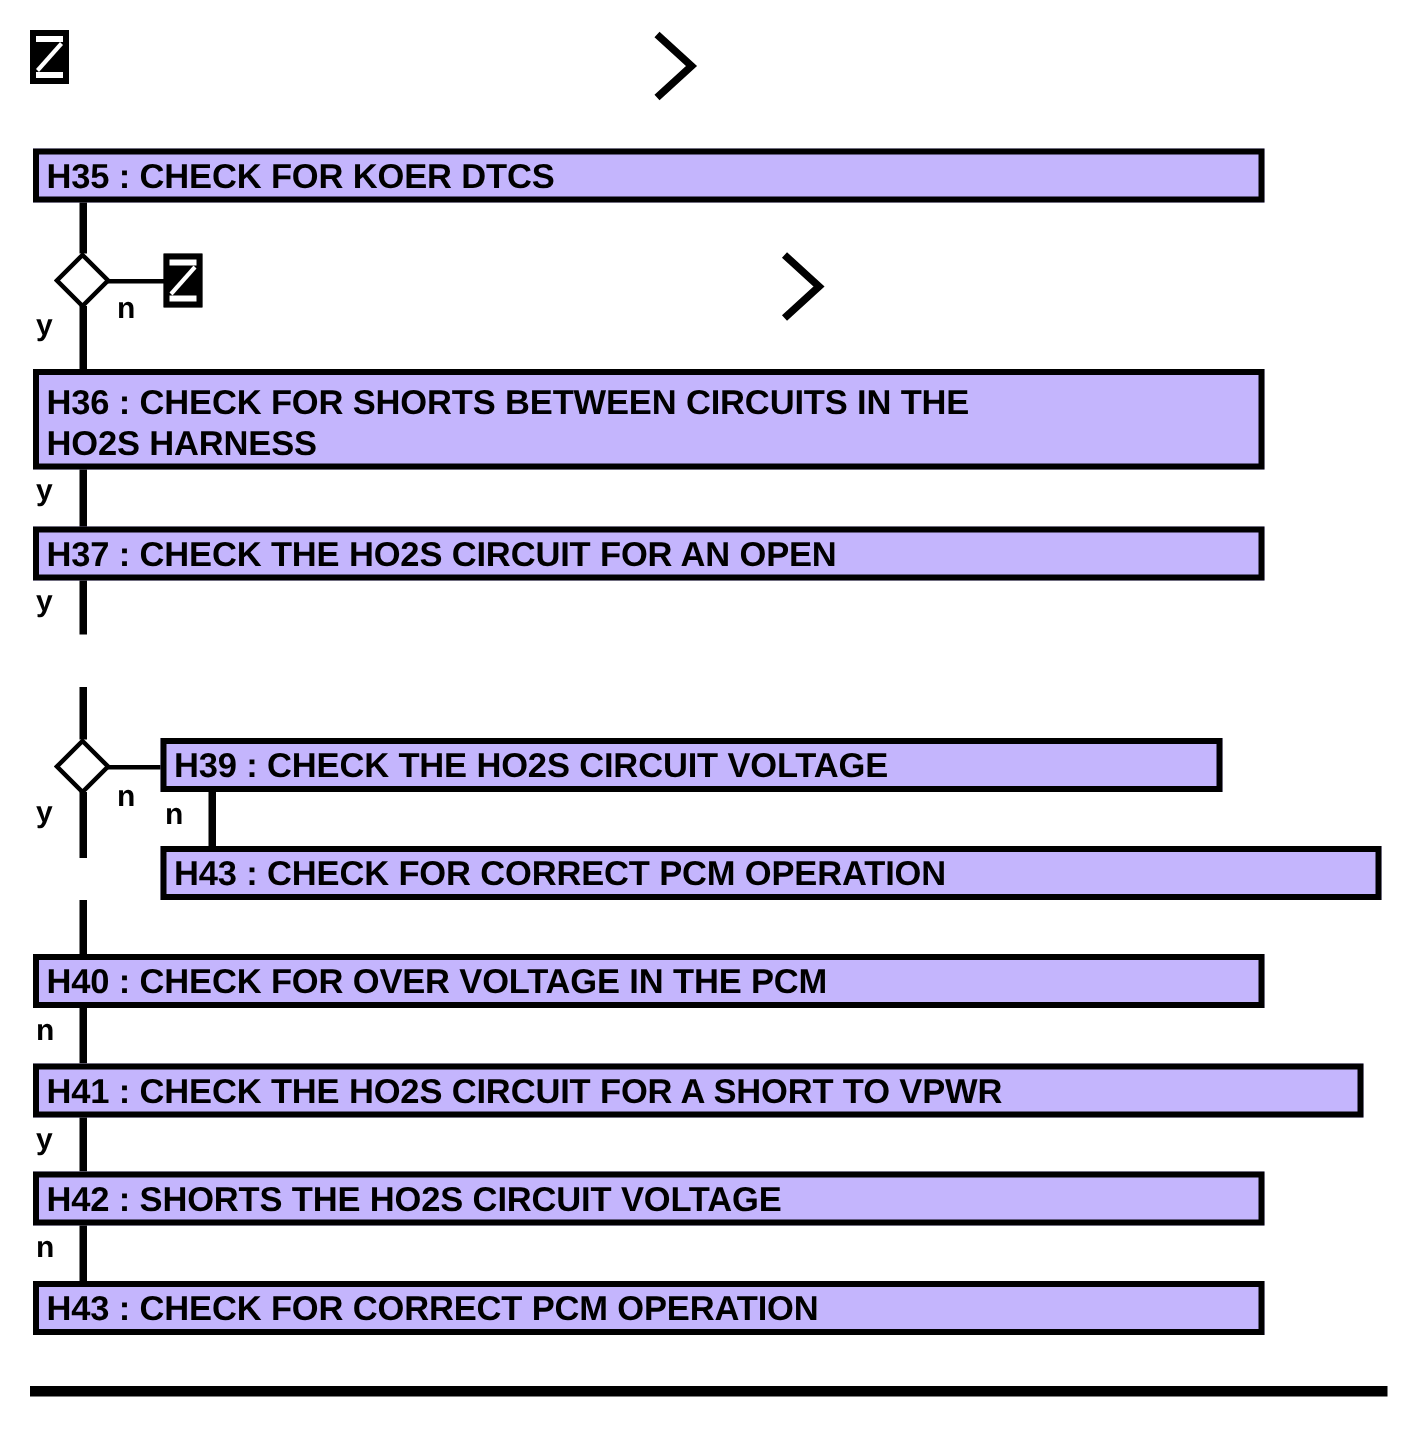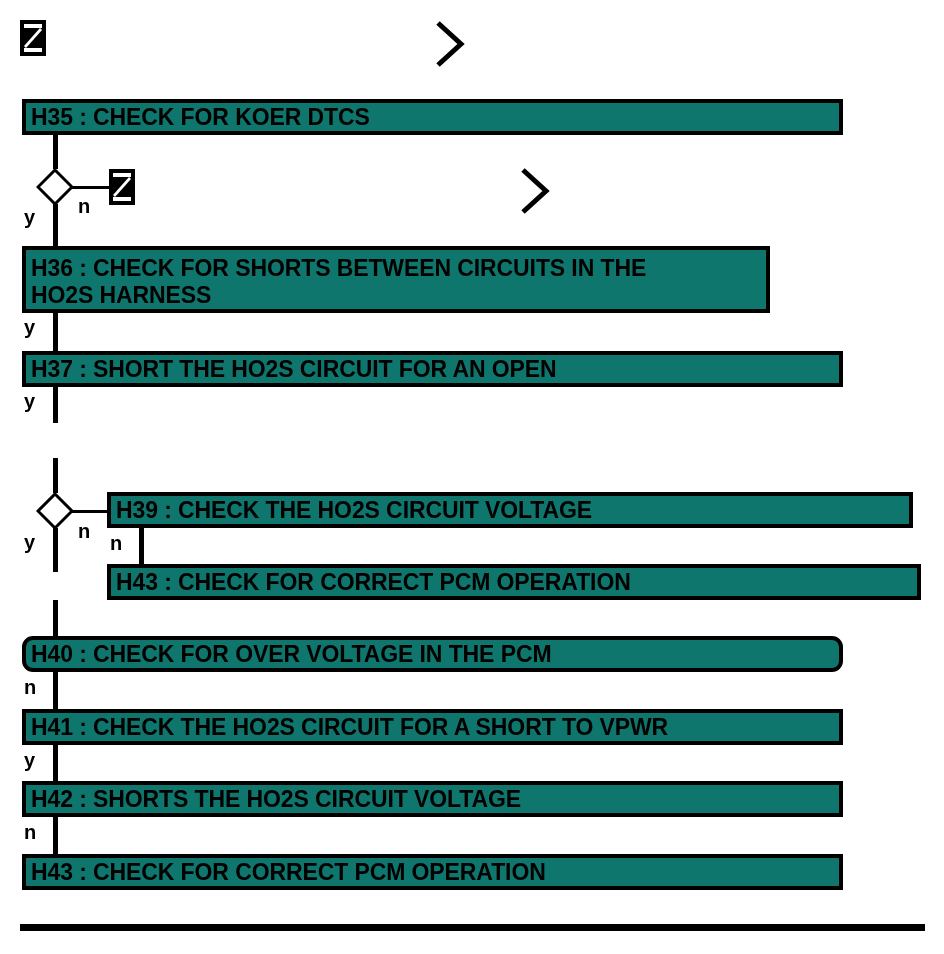--- a/index.html
+++ b/index.html
@@ -16,21 +16,21 @@
     height: 954px;
     background: #ffffff;
     overflow: hidden;
   }
 
   
   .node-box {
     position: absolute;
     box-sizing: border-box;
     border: 4px solid #000000;
-    background: #0f766e;
+    background: #c4b5fd;
     display: flex;
     align-items: center;
     padding: 0 2px 0 5px;
   }
   .node-label {
     font-family: "Liberation Sans", sans-serif;
     font-weight: bold;
     font-size: 23px;
     line-height: 27px;
     color: #000000;
@@ -138,70 +138,70 @@
   <div class="branch-label" style="left:24px; top:207px;">y</div>
 
   <div class="chevron" style="left:518px; top:167px;">
     <svg width="34" height="48" viewBox="0 0 34 48">
       <polyline points="5,3 28,24 5,45" fill="none" stroke="#000000" stroke-width="5"></polyline>
     </svg>
   </div>
 
   <div class="vline" style="left:53px; top:204px; height:44px;"></div>
 
-  <div class="node-box" style="left:22px; top:246px; width:748px; height:67px; align-items:flex-end; padding-top:4px;">
+  <div class="node-box" style="left:22px; top:246px; width:821px; height:67px; align-items:flex-end; padding-top:4px;">
     <span class="node-label">H36 : CHECK FOR SHORTS BETWEEN CIRCUITS IN THE
 HO2S HARNESS</span>
   </div>
 
   <div class="vline" style="left:53px; top:313px; height:39px;"></div>
   <div class="branch-label" style="left:24px; top:317px;">y</div>
 
   <div class="node-box" style="left:22px; top:351px; width:821px; height:36px;">
-    <span class="node-label">H37 : SHORT THE HO2S CIRCUIT FOR AN OPEN</span>
+    <span class="node-label">H37 : CHECK THE HO2S CIRCUIT FOR AN OPEN</span>
   </div>
 
   <div class="vline" style="left:53px; top:387px; height:36px;"></div>
   <div class="branch-label" style="left:24px; top:391px;">y</div>
 
 
   <div class="vline" style="left:53px; top:458px; height:35px;"></div>
 
   <div class="diamond" style="left:36px; top:492px;">
     <svg width="38" height="38" viewBox="0 0 38 38">
       <polygon points="19,2 36,19 19,36 2,19" fill="#ffffff" stroke="#000000" stroke-width="3"></polygon>
     </svg>
   </div>
 
   <div class="hline" style="left:72px; top:510px; width:40px;"></div>
   <div class="branch-label" style="left:78px; top:521px;">n</div>
   <div class="branch-label" style="left:24px; top:532px;">y</div>
 
-  <div class="node-box" style="left:107px; top:492px; width:806px; height:36px;">
+  <div class="node-box" style="left:107px; top:492px; width:708px; height:36px;">
     <span class="node-label">H39 : CHECK THE HO2S CIRCUIT VOLTAGE</span>
   </div>
 
   <div class="vline" style="left:139px; top:528px; height:37px;"></div>
   <div class="branch-label" style="left:110px; top:533px;">n</div>
 
   <div class="node-box" style="left:107px; top:564px; width:814px; height:36px;">
     <span class="node-label">H43 : CHECK FOR CORRECT PCM OPERATION</span>
   </div>
 
   <div class="vline" style="left:53px; top:528px; height:44px;"></div>
   <div class="vline" style="left:53px; top:600px; height:36px;"></div>
 
-  <div class="node-box" style="left:22px; top:636px; width:821px; height:36px;border-radius:11px;">
+  <div class="node-box" style="left:22px; top:636px; width:821px; height:36px;">
     <span class="node-label">H40 : CHECK FOR OVER VOLTAGE IN THE PCM</span>
   </div>
 
   <div class="vline" style="left:53px; top:672px; height:37px;"></div>
   <div class="branch-label" style="left:24px; top:677px;">n</div>
 
-  <div class="node-box" style="left:22px; top:709px; width:821px; height:36px;">
+  <div class="node-box" style="left:22px; top:709px; width:887px; height:36px;">
     <span class="node-label">H41 : CHECK THE HO2S CIRCUIT FOR A SHORT TO VPWR</span>
   </div>
 
   <div class="vline" style="left:53px; top:745px; height:36px;"></div>
   <div class="branch-label" style="left:24px; top:750px;">y</div>
 
   <div class="node-box" style="left:22px; top:781px; width:821px; height:36px;">
     <span class="node-label">H42 : SHORTS THE HO2S CIRCUIT VOLTAGE</span>
   </div>
 

